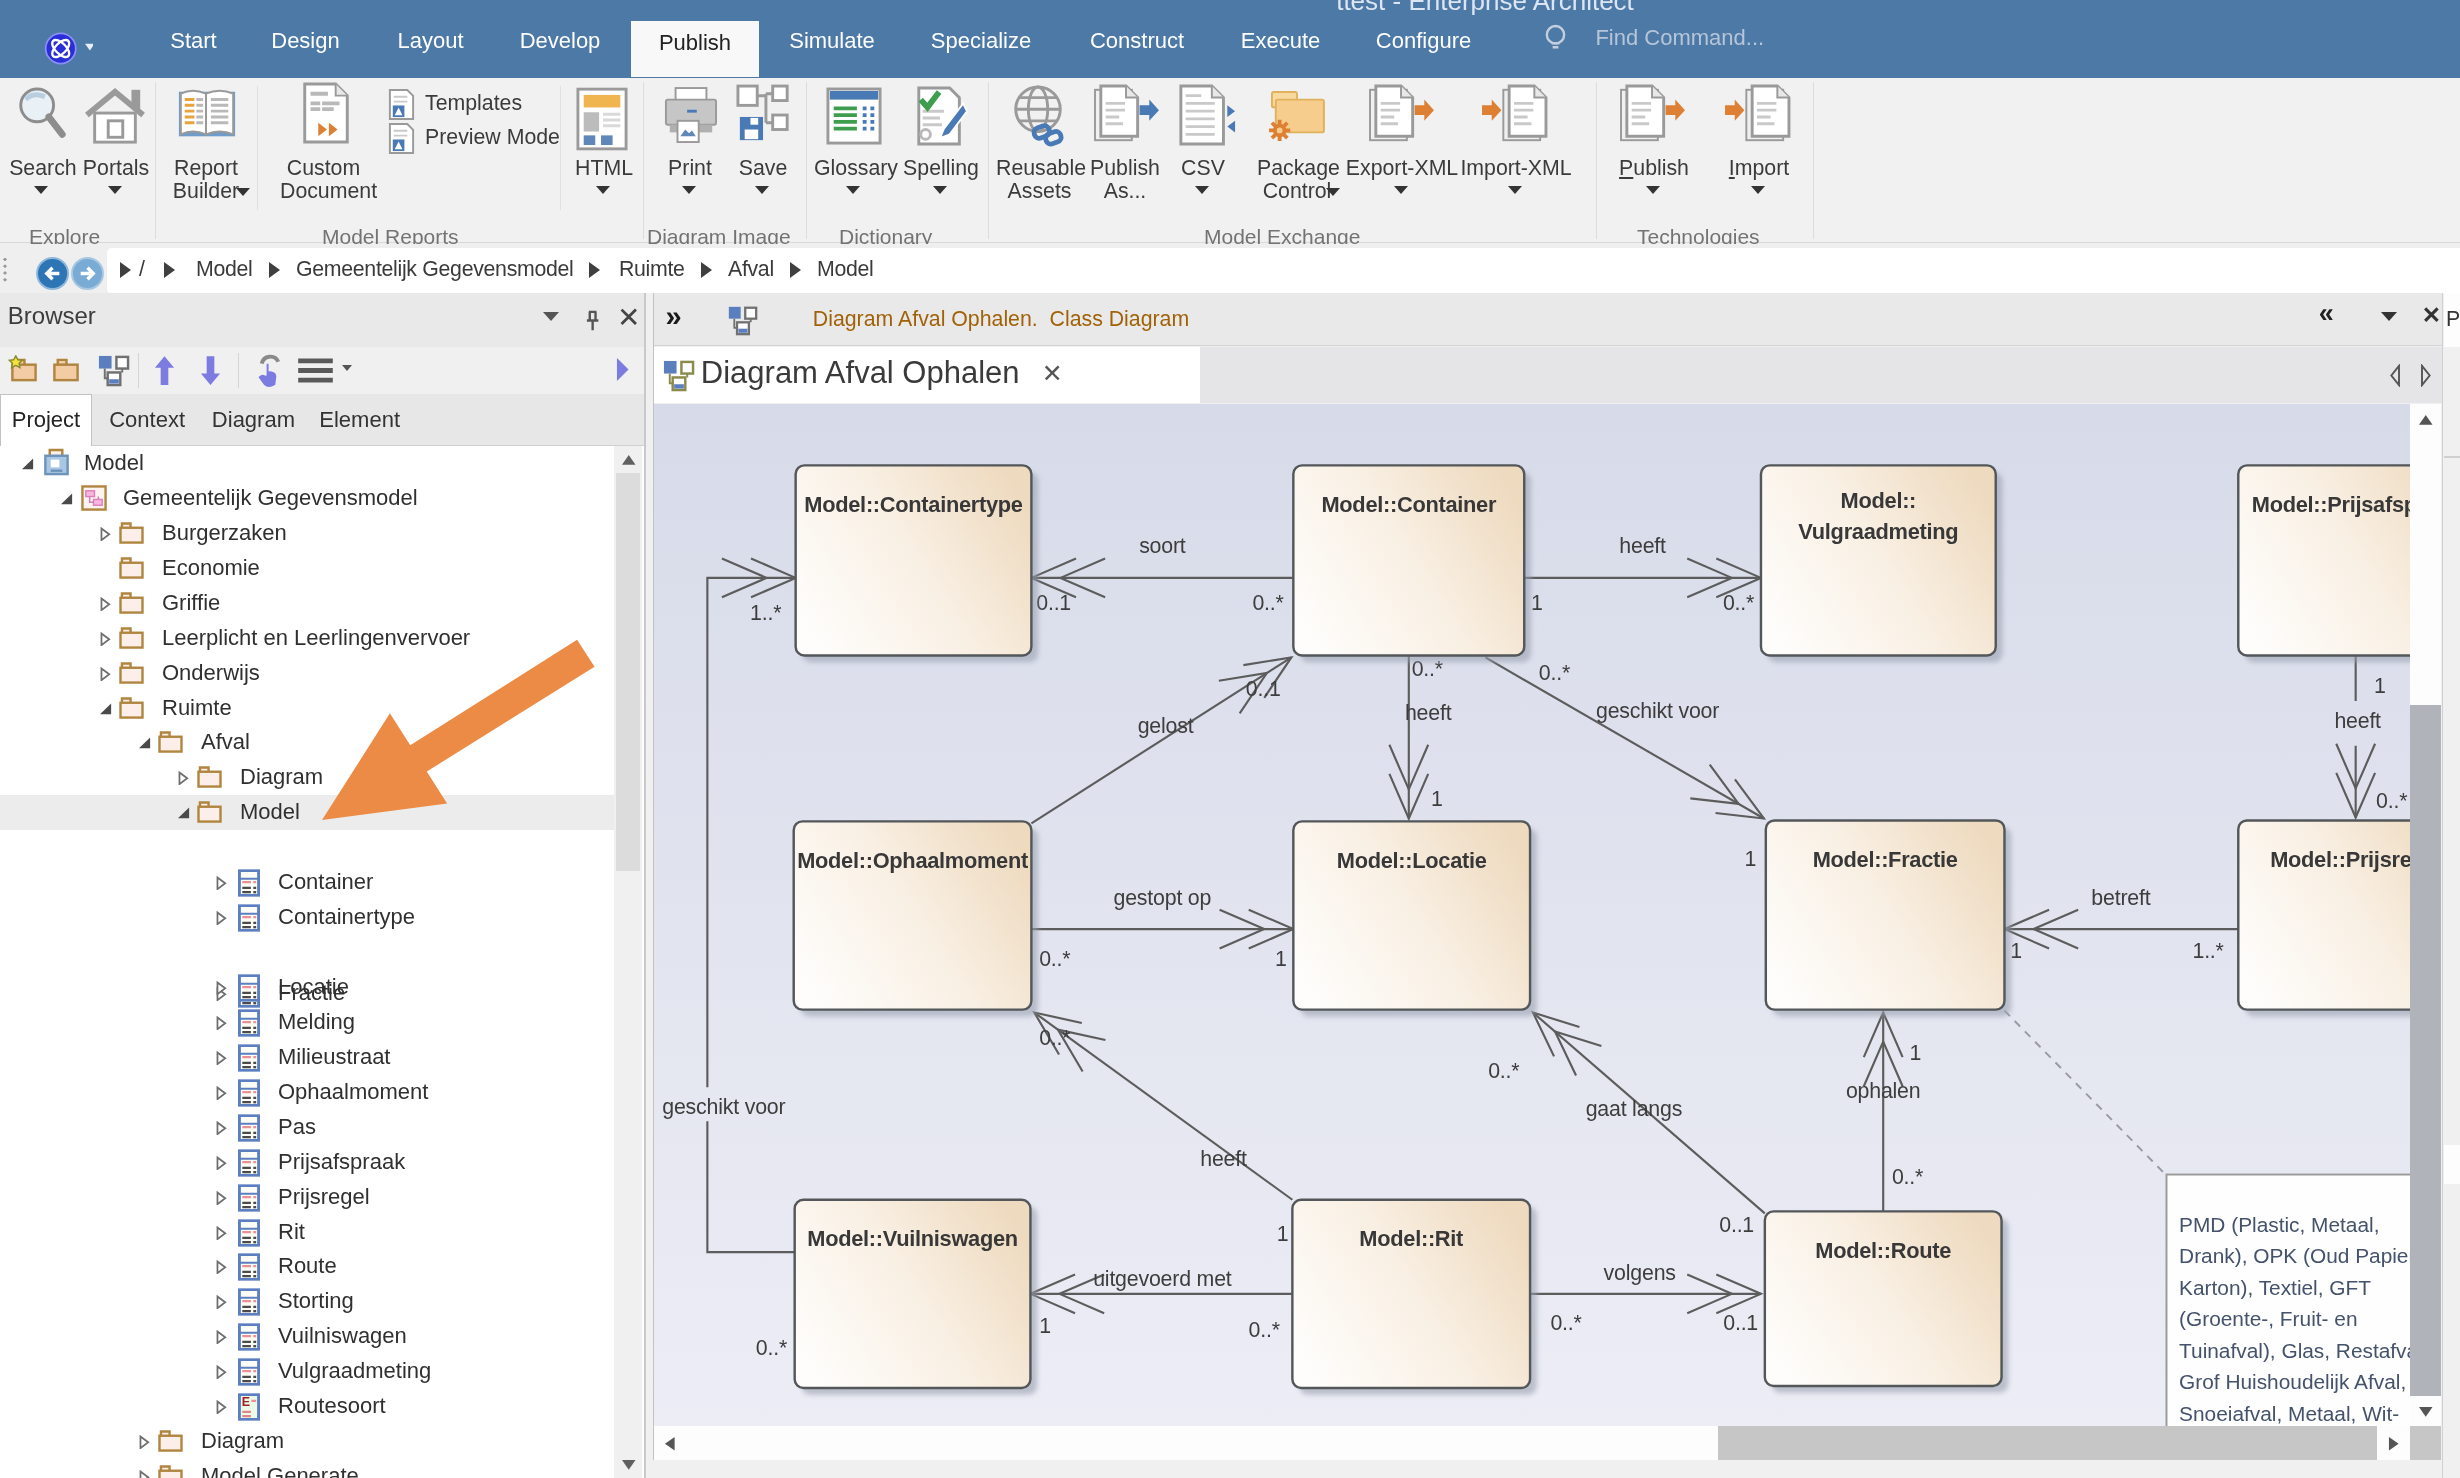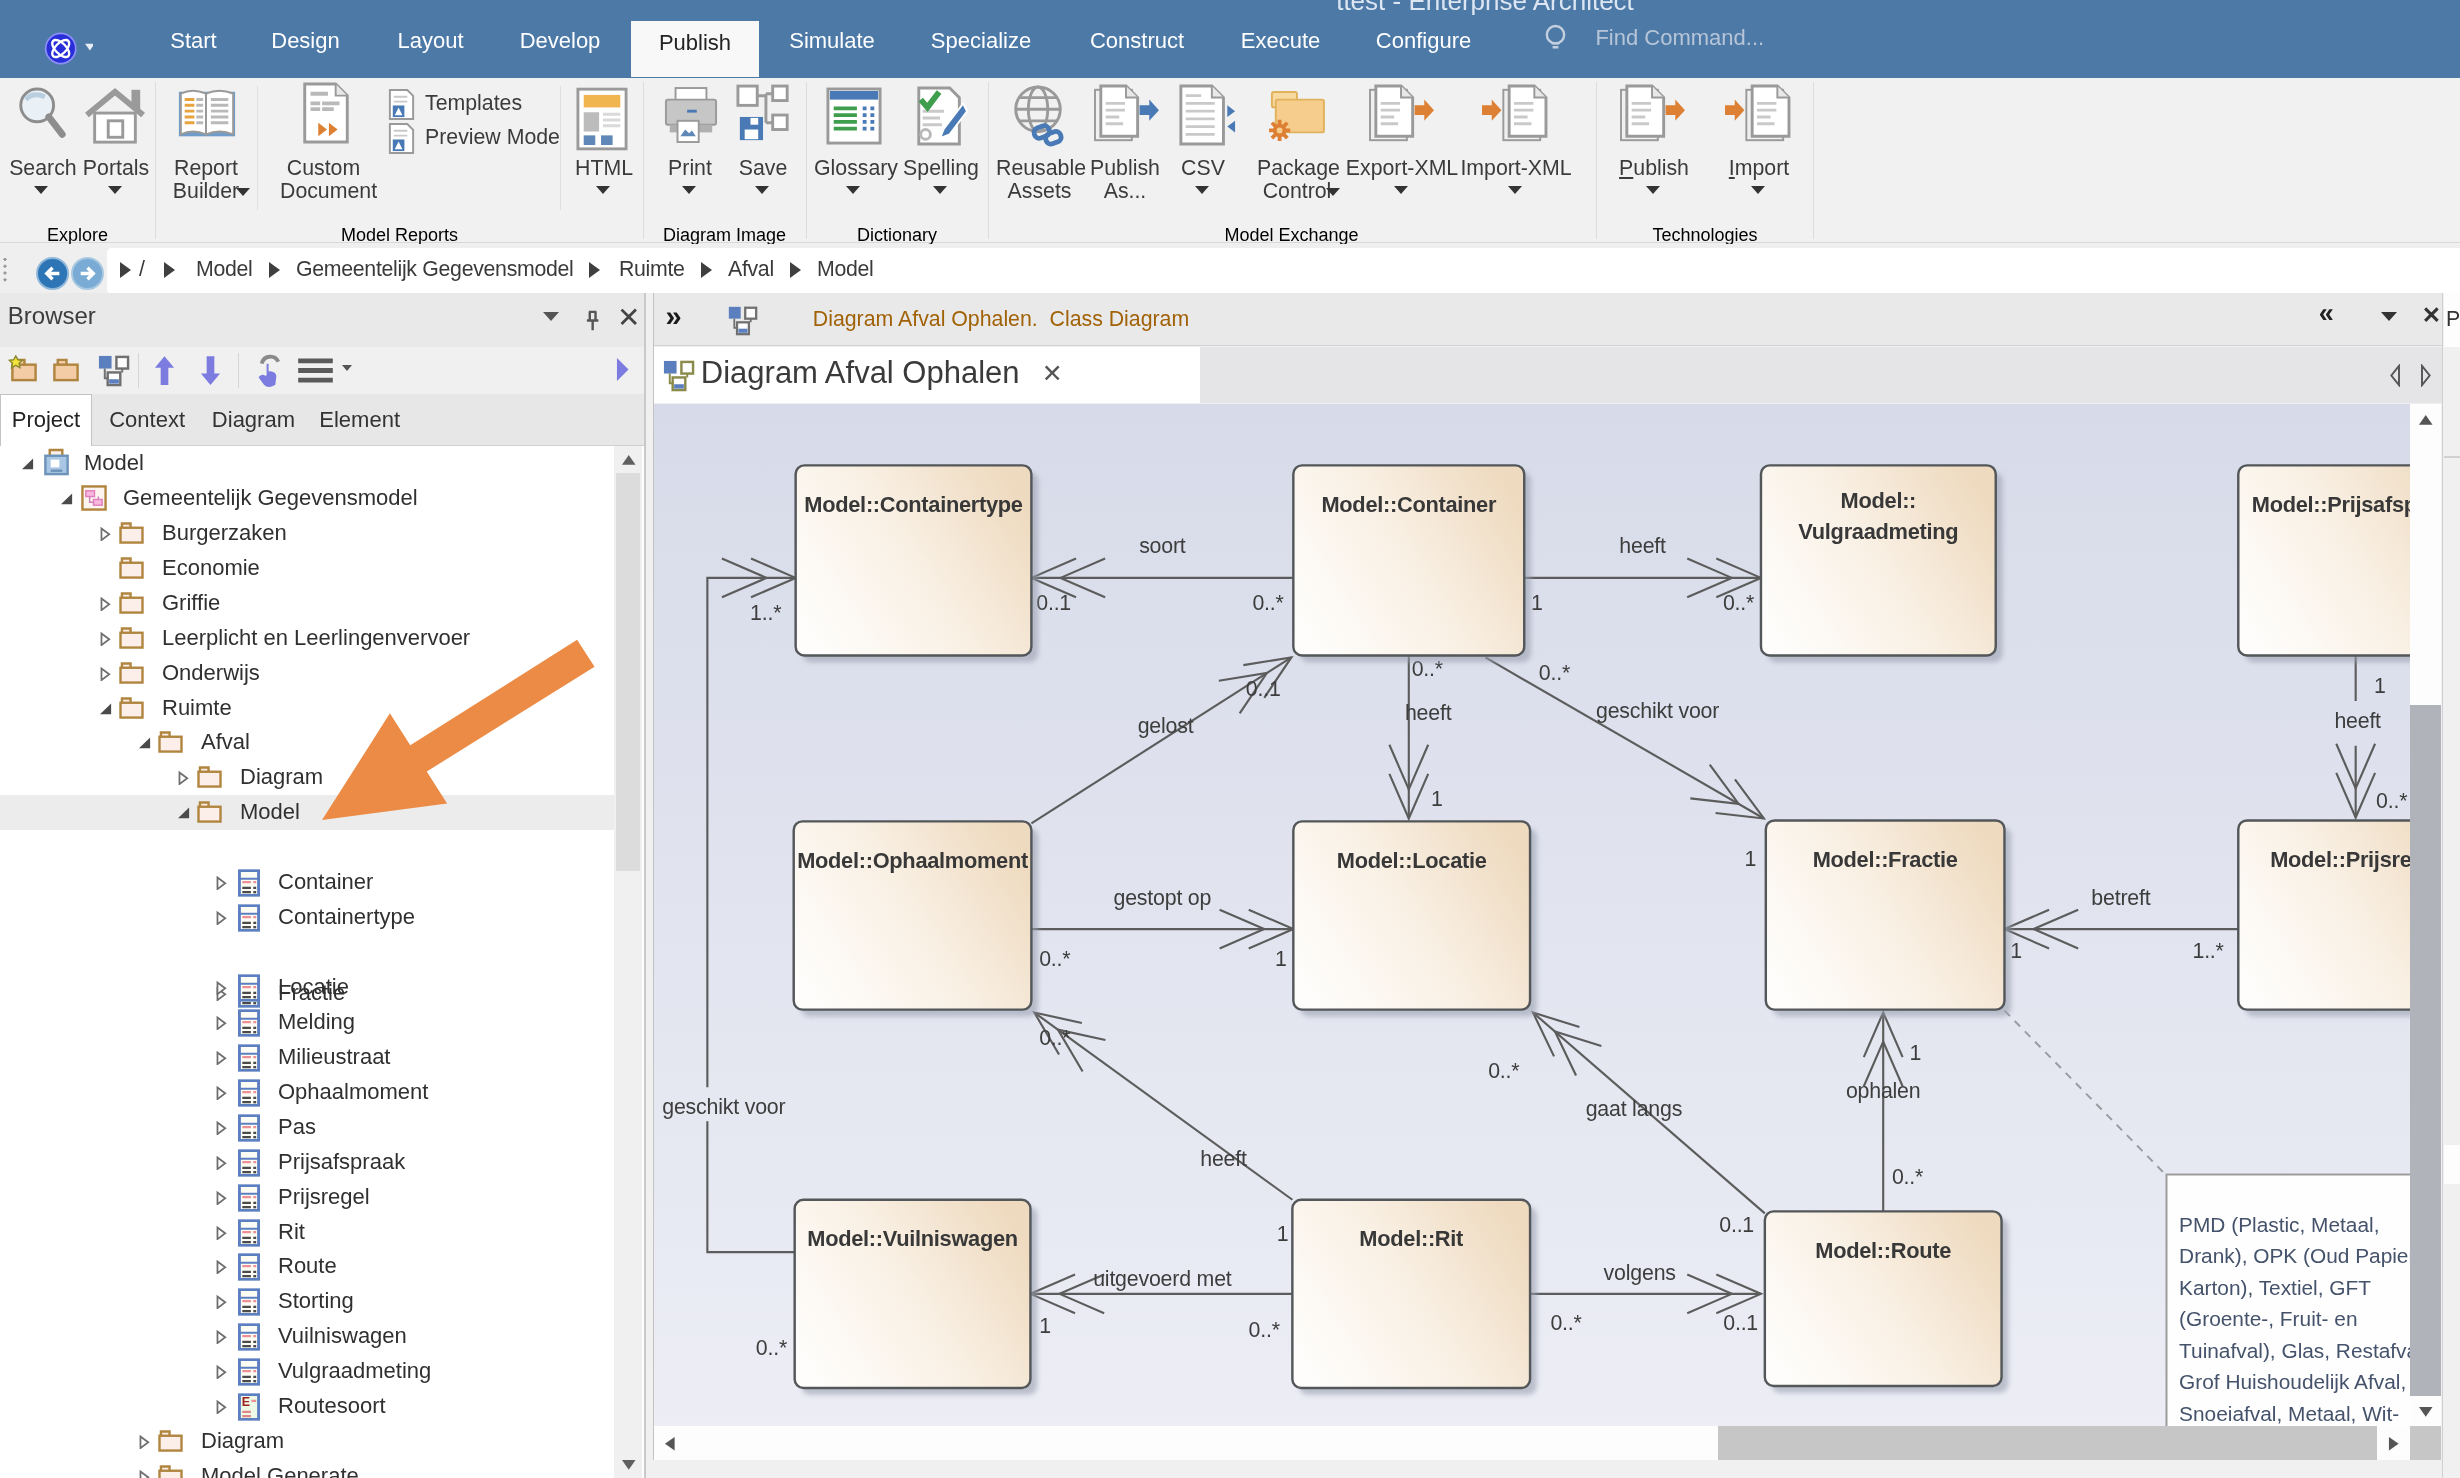--- a/index.html
+++ b/index.html
@@ -7,21 +7,21 @@
 body { font-family:"Liberation Sans", sans-serif; background:#f0f0f0; position:relative; }
 .abs { position:absolute; }
 #titlebar { position:absolute; left:0; top:0; width:2461px; height:78px; background:#4d79a7; }
 .ttext { position:absolute; color:#dce6f2; font-size:26px; top:-13.6px; left:1291px; width:388px; text-align:center; }
 .rtab { position:absolute; top:0; height:78px; line-height:82px; color:#ffffff; font-size:22px; text-align:center; }
 #pubtab { position:absolute; left:631px; top:21.3px; width:128px; height:56px; background:#f8f8f8; color:#222; font-size:22px; text-align:center; line-height:43px; }
 #findrow { position:absolute; left:1543px; top:23px; color:#b6c5d8; font-size:22px; }
 #ribbon { position:absolute; left:0; top:78px; width:2461px; height:165px; background:#f1f1f1; border-bottom:1px solid #d8d8d8; }
 .vsep { position:absolute; top:3.9px; height:157px; width:1px; background:#dcdcdc; }
 .vsep2 { position:absolute; top:7.8px; height:124px; width:1px; background:#e0e0e0; }
-.glabel { position:absolute; top:147px; font-size:18px; color:#000000; text-align:center; }
+.glabel { position:absolute; top:147px; font-size:21px; color:#737373; text-align:left; }
 .blabel { position:absolute; font-size:21.3px; color:#3b3b3b; text-align:center; line-height:23px; }
 .caret { position:absolute; width:0; height:0; border-left:7.8px solid transparent; border-right:7.8px solid transparent; border-top:8.7px solid #333; }
 .ricon { position:absolute; }
 #crumb { position:absolute; left:0; top:244px; width:2461px; height:49px; background:#efefef; }
 #crumbbar { position:absolute; left:107px; top:3.9px; width:2354px; height:46px; background:#ffffff; border-radius:4.9px 0 0 4.9px; }
 .citem { position:absolute; top:8.7px; font-size:21.3px; letter-spacing:-0.3px; color:#3a3a3a; }
 .carrow { position:absolute; top:14.6px; width:0; height:0; border-top:8.7px solid transparent; border-bottom:8.7px solid transparent; border-left:11.6px solid #3f3f3f; }
 #main { position:absolute; left:0; top:293px; width:2461px; height:1186px; }
 
 #browser { position:absolute; left:0; top:0; width:644px; height:1186px; background:#ffffff; }

